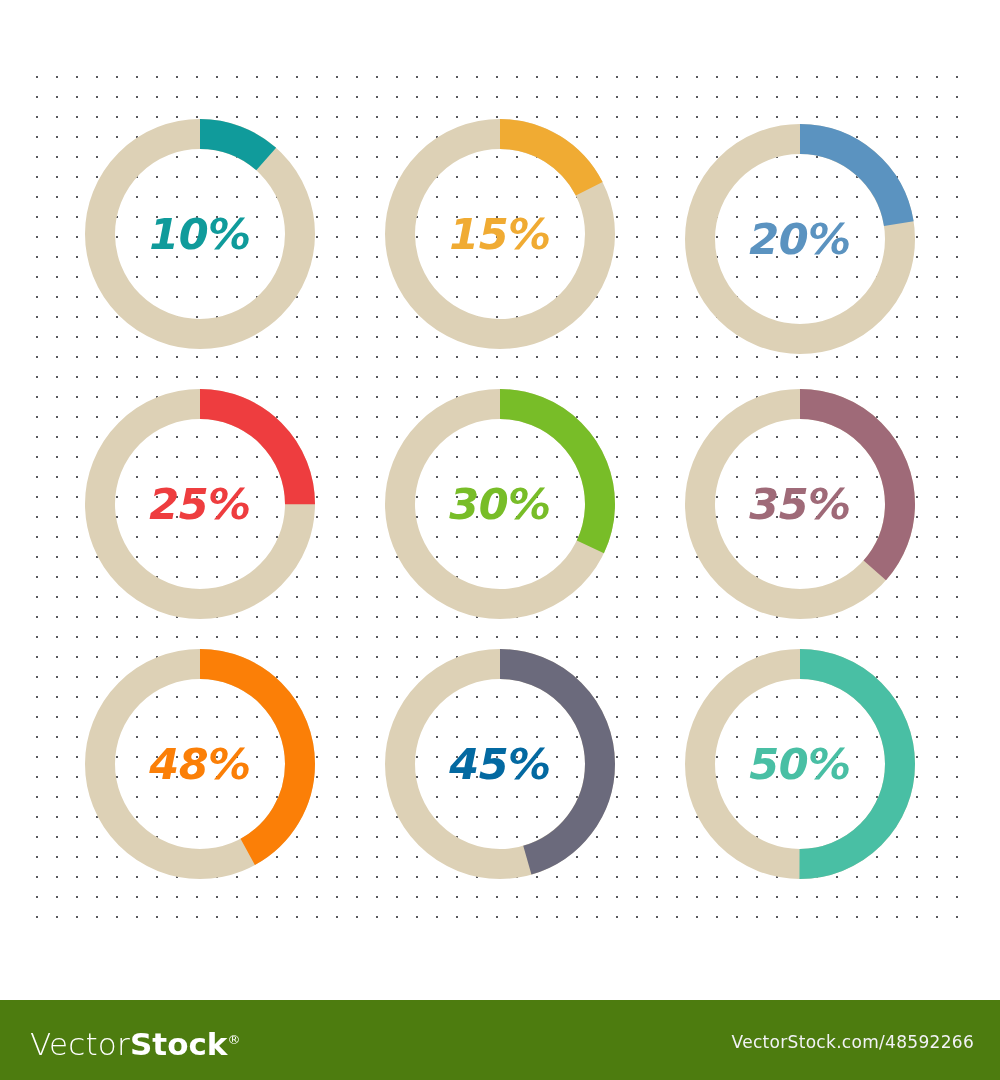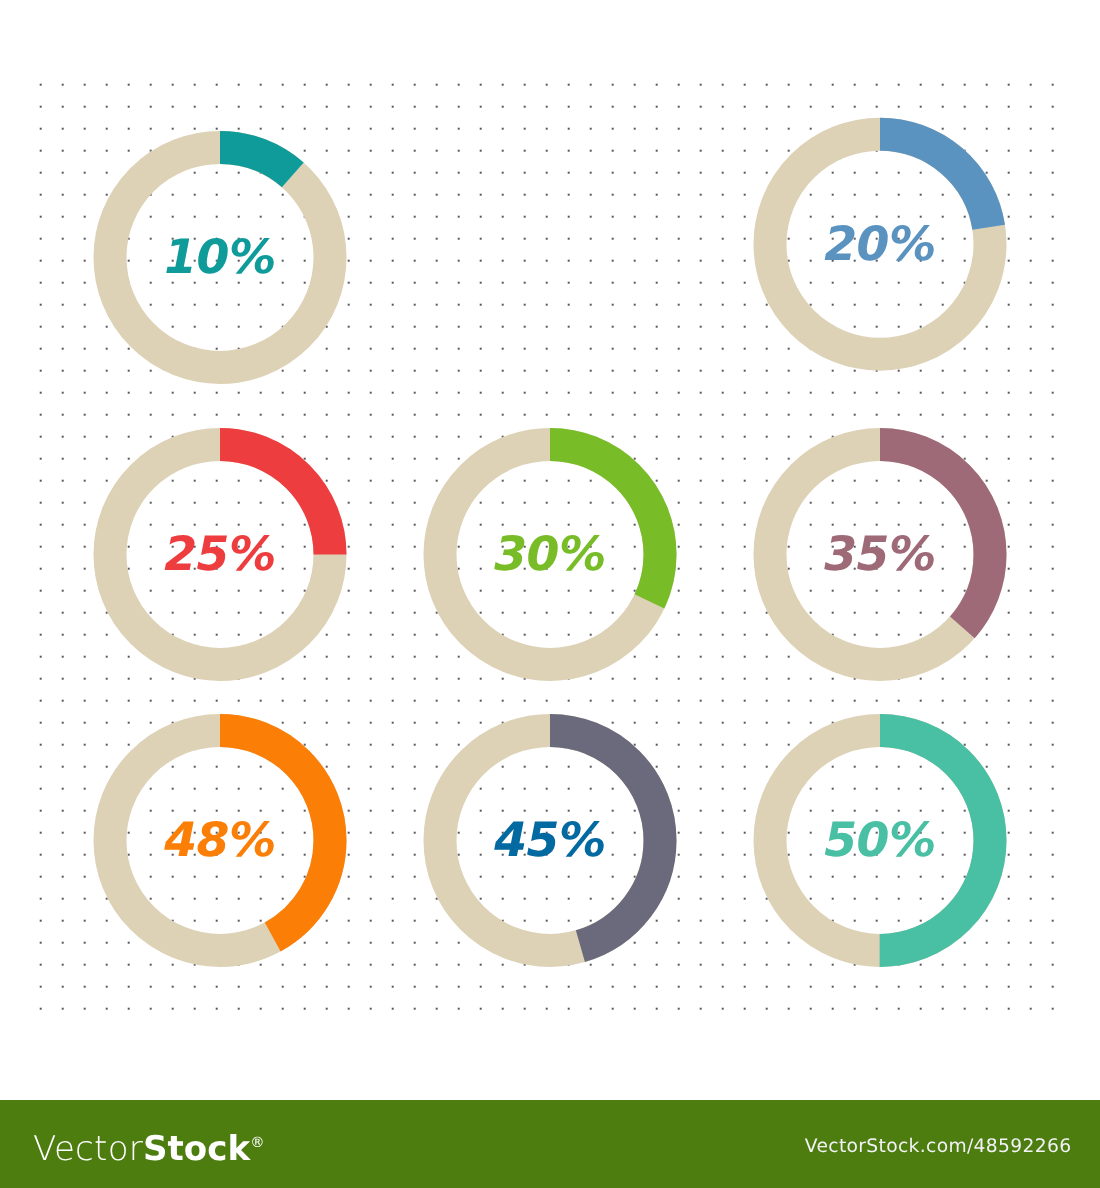--- a/index.html
+++ b/index.html
@@ -111,21 +111,28 @@
   <div id="dot-grid"></div>
 
   <div id="charts">
       <div class="donut" style="left: 85px; top: 119px;">
         <svg viewBox="0 0 230 230">
           <circle cx="115" cy="115" r="100" fill="none" stroke="#ddd1b6" stroke-width="30"></circle>
           <circle cx="115" cy="115" r="100" fill="none" stroke="#109b9b" stroke-width="30" stroke-linecap="butt" stroke-dasharray="72.25663103256525 556.0618996853934" transform="rotate(-90 115 115)"></circle>
         </svg>
         <div class="donut-label" style="color: rgb(16, 155, 155);">10%</div>
       </div>
-      <div class="donut" style="left: 685px; top: 107px;">
+      <div class="donut" style="left: 385px; top: 119px;">
+        <svg viewBox="0 0 230 230">
+          <circle cx="115" cy="115" r="100" fill="none" stroke="#ddd1b6" stroke-width="30"></circle>
+          <circle cx="115" cy="115" r="100" fill="none" stroke="#f0ab33" stroke-width="30" stroke-linecap="butt" stroke-dasharray="109.95574287564276 518.3627878423158" transform="rotate(-90 115 115)"></circle>
+        </svg>
+        <div class="donut-label" style="color: rgb(240, 171, 51);">15%</div>
+      </div>
+      <div class="donut" style="left: 685px; top: 124px;">
         <svg viewBox="0 0 230 230">
           <circle cx="115" cy="115" r="100" fill="none" stroke="#ddd1b6" stroke-width="30"></circle>
           <circle cx="115" cy="115" r="100" fill="none" stroke="#5b93c0" stroke-width="30" stroke-linecap="butt" stroke-dasharray="141.3716694115407 486.946861306418" transform="rotate(-90 115 115)"></circle>
         </svg>
         <div class="donut-label" style="color: rgb(91, 147, 192);">20%</div>
       </div>
       <div class="donut" style="left: 85px; top: 389px;">
         <svg viewBox="0 0 230 230">
           <circle cx="115" cy="115" r="100" fill="none" stroke="#ddd1b6" stroke-width="30"></circle>
           <circle cx="115" cy="115" r="100" fill="none" stroke="#ee3d3f" stroke-width="30" stroke-linecap="butt" stroke-dasharray="157.07963267948966 471.23889803846896" transform="rotate(-90 115 115)"></circle>

